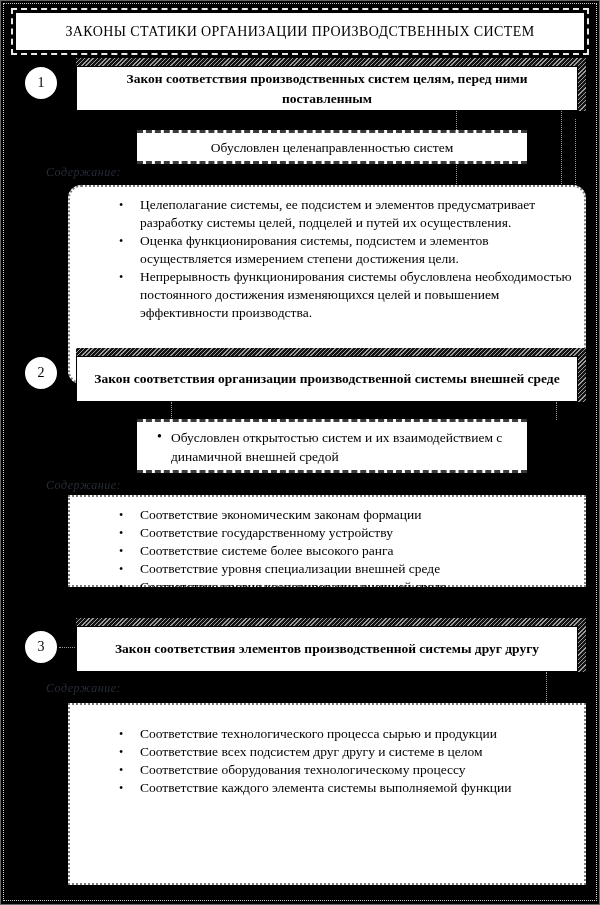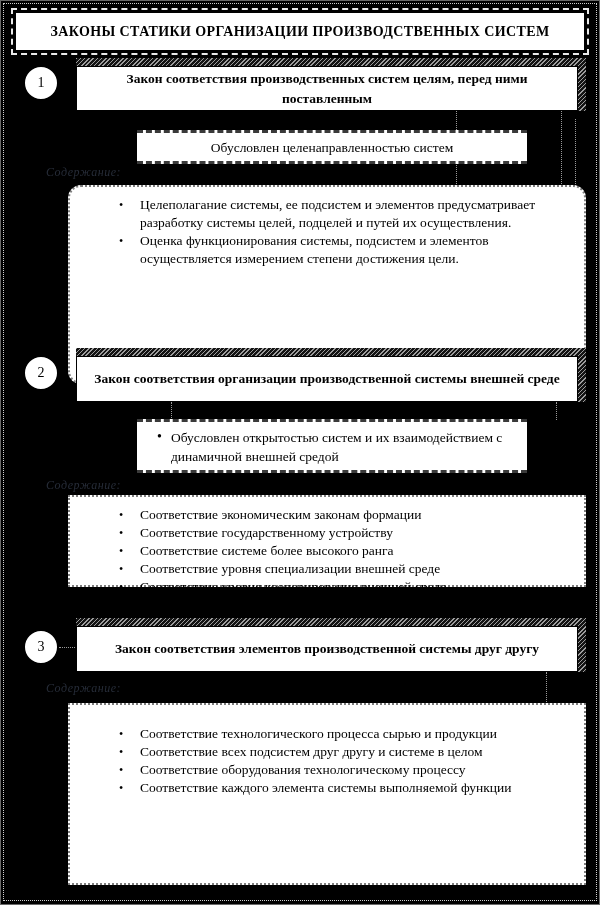--- a/index.html
+++ b/index.html
@@ -19,21 +19,21 @@
     border:1px dotted #cfcfcf;
     pointer-events:none;
   }
   .title-box{
     position:absolute;left:13px;top:10px;width:572px;height:41px;
     background:#fff;
     border:2px solid #000;
     outline:2px dashed #e9e9e9;
     outline-offset:1px;
     display:flex;align-items:center;justify-content:center;
-    font-weight:bold;font-size:14px;letter-spacing:.4px;
+    font-weight:normal;font-size:14px;letter-spacing:.4px;
     box-sizing:border-box;
   }
   .num-circle{
     position:absolute;left:22px;width:36px;height:36px;
     background:#fff;border:2px solid #000;border-radius:50%;
     display:flex;align-items:center;justify-content:center;
     font-size:14px;box-sizing:border-box;z-index:3;
   }
   .law-wrap{
     position:absolute;left:75px;width:510px;
@@ -104,20 +104,21 @@
     </div>
   </div>
   <div class="cause-box cause-center" style="top:129px;height:34px;">
     <span>Обусловлен целенаправленностью систем</span>
   </div>
   <div class="content-label" style="top:164px;">Содержание:</div>
   <div class="list-box" style="top:184px;height:199px;border-radius:13px;">
     <ul>
       <li>Целеполагание системы, ее подсистем и элементов предусматривает разработку системы целей, подцелей и путей их осуществления.</li>
       <li>Оценка функционирования системы, подсистем и элементов осуществляется измерением степени достижения цели.</li>
+      <li>Непрерывность функционирования системы обусловлена необходимостью постоянного достижения изменяющихся целей и повышением эффективности производства.</li>
     </ul>
   </div>
 
   <div class="num-circle" style="top:354px;">
     <span>2</span>
   </div>
   <div class="law-wrap" style="top:347px;height:54px;">
     <div class="law-box" style="height:46px;">
       <span>Закон соответствия организации производственной системы внешней среде</span>
     </div>

